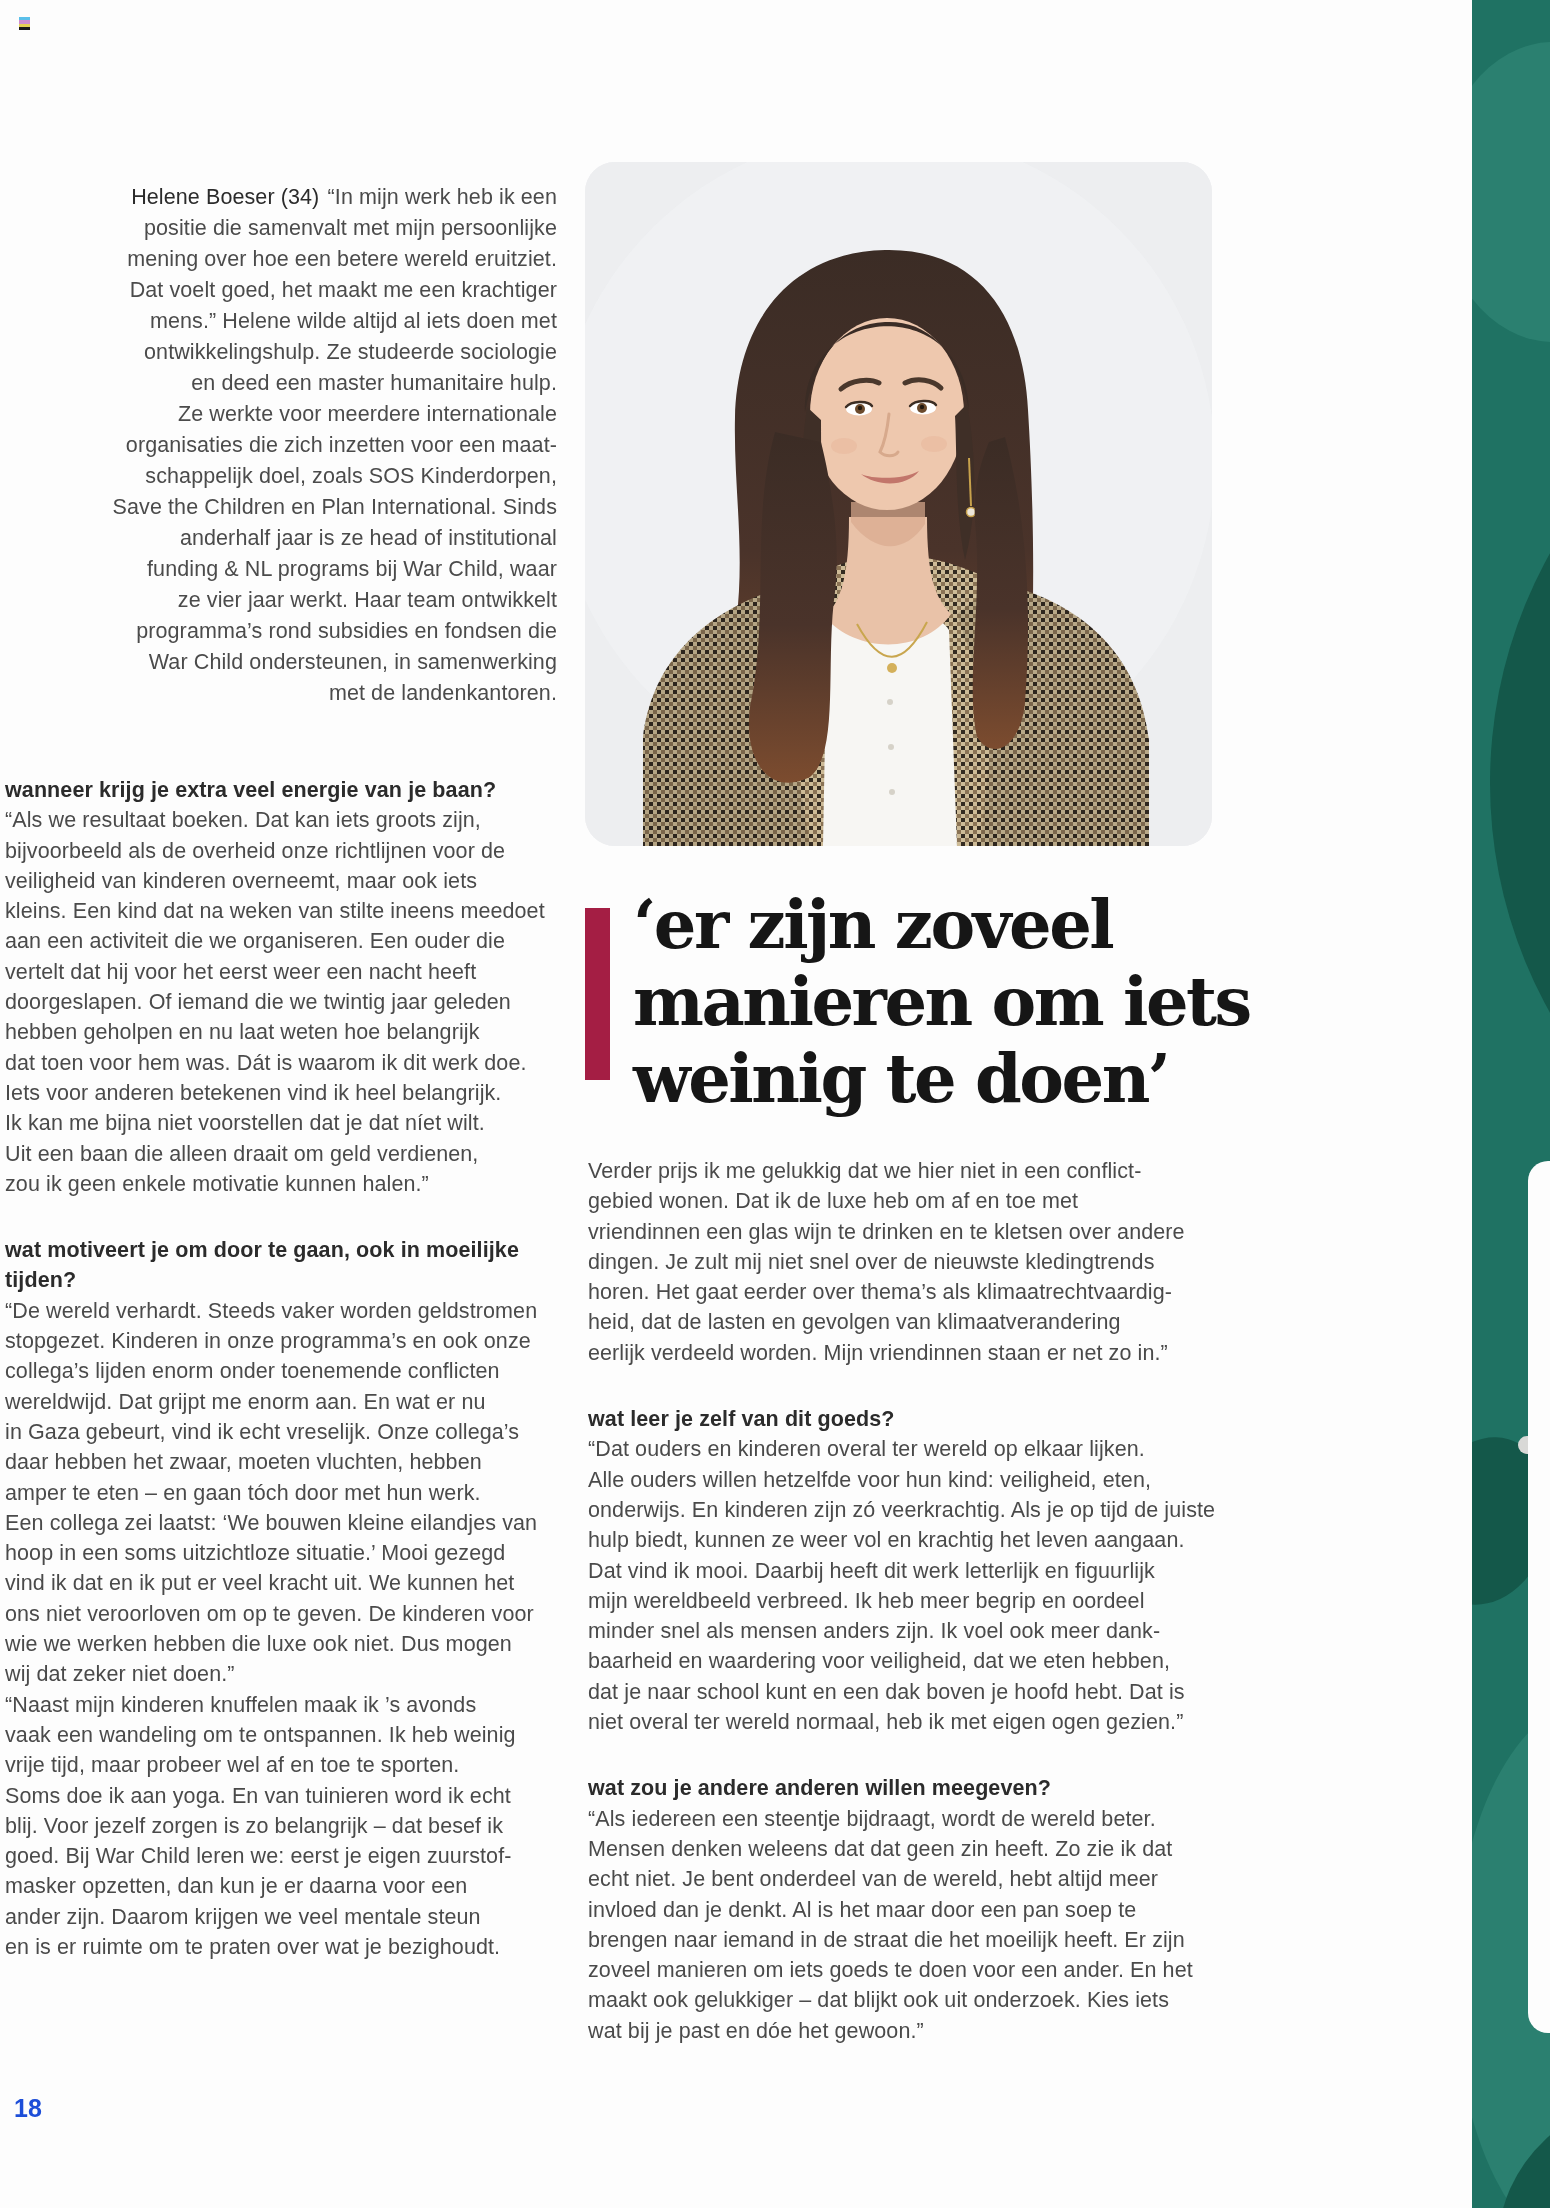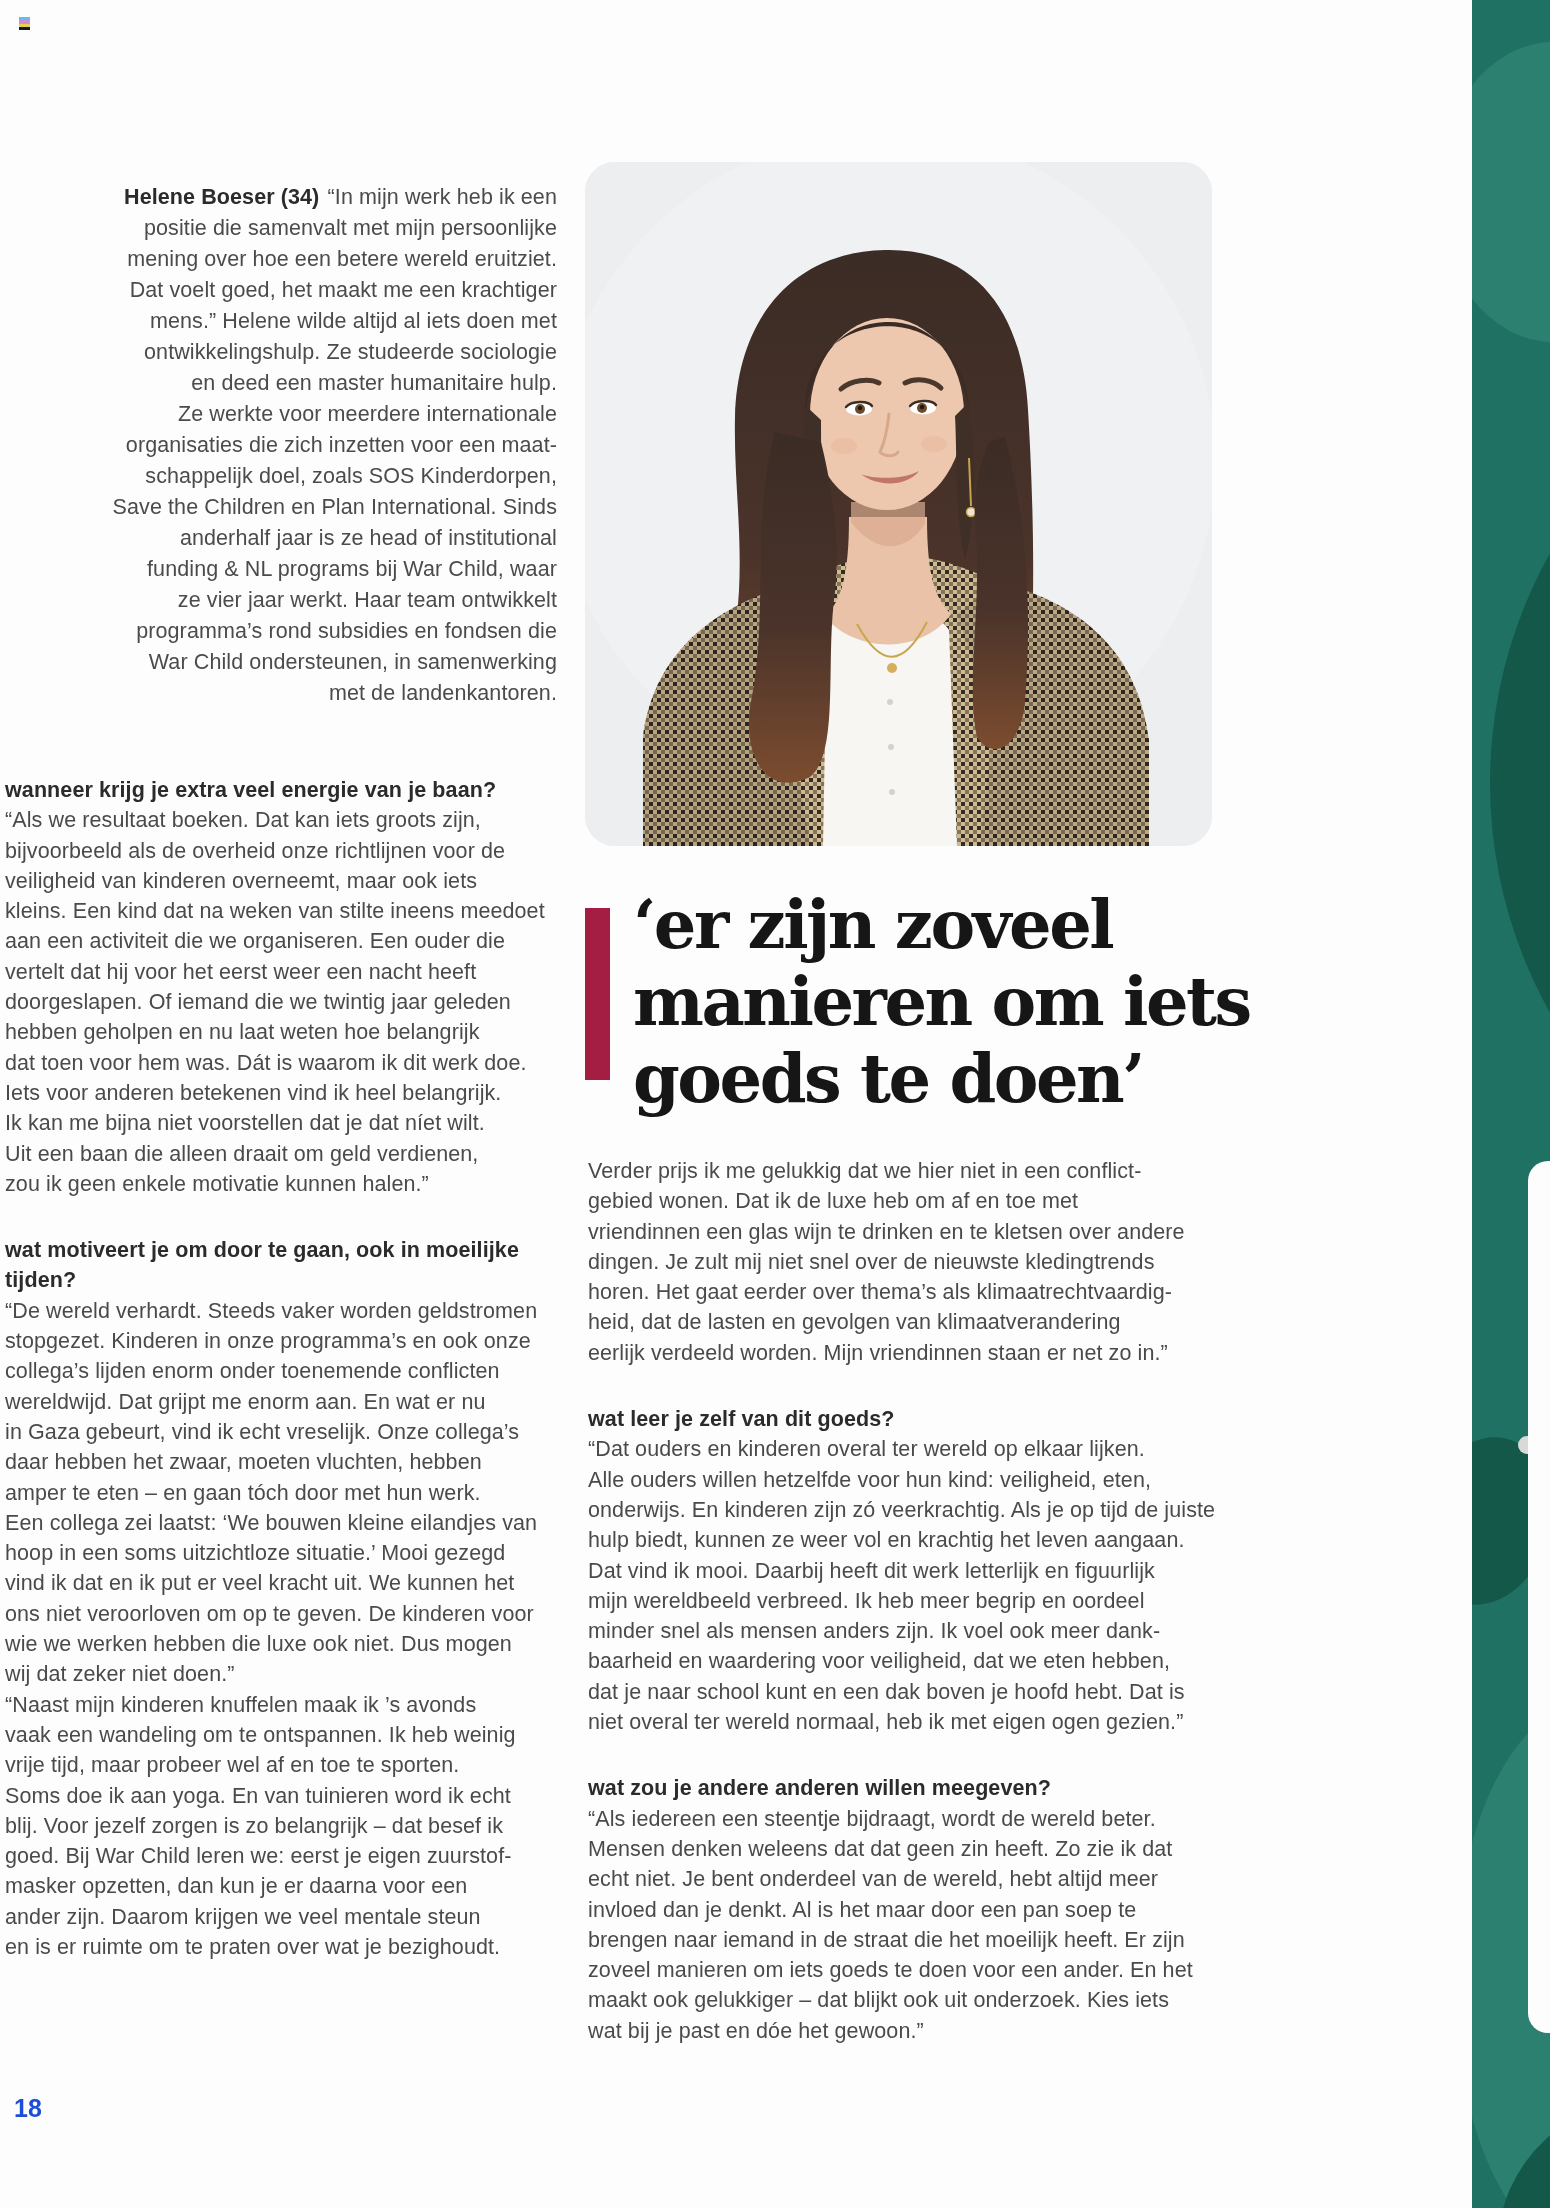--- a/index.html
+++ b/index.html
@@ -18,21 +18,21 @@
   .blob-dark-wedge{left:-52px;top:1436px;width:130px;height:170px;background:#14584A;border-radius:36%;transform:rotate(16deg);}
   .blob-light-bottom{left:-18px;top:1700px;width:280px;height:560px;background:#2B8070;}
   .blob-dark-bottom{left:26px;top:2096px;width:320px;height:300px;background:#14584A;}
   .band .notch{position:absolute;left:56px;top:1161px;width:26px;height:872px;background:#fdfdfd;border-radius:20px 0 0 20px;}
   .band .pill{position:absolute;left:46px;top:1436px;width:22px;height:18px;background:#d9d9d7;border-radius:9px;}
   
   .intro{
     position:absolute;left:57px;top:160px;width:500px;text-align:right;
     font-size:21.5px;line-height:31px;color:#4B4B4B;white-space:pre-line;letter-spacing:.1px;
   }
-  .intro strong{color:#2B2B2B;font-weight:bold;margin-right:.38em;margin-top:19px;}
+  .intro strong{color:#2B2B2B;font-weight:normal;margin-right:.38em;margin-top:19px;}
   
   .photo{position:absolute;left:585px;top:162px;width:627px;height:684px;border-radius:30px;overflow:hidden;background:#EDEEF0;}
   .photo svg{display:block;}
   
   .quote-bar{position:absolute;left:585px;top:908px;width:25px;height:172px;background:#A41E44;}
   .pull-quote{
     position:absolute;left:633px;top:886px;width:640px;
     font-family:"DejaVu Serif",serif;font-weight:bold;color:#161616;
     font-size:67px;line-height:77px;letter-spacing:-2.5px;white-space:pre-line;
   }
@@ -142,21 +142,21 @@
       <circle cx="307" cy="506" r="5" fill="#d4b05a"></circle>
 
       <path d="M190,270 C165,360 185,450 165,545 C158,600 185,635 225,615 C255,590 240,500 250,430 C256,380 246,320 236,280 Z" fill="url(#hairGrad)"></path>
       <path d="M420,275 C440,350 448,440 440,540 C436,585 408,600 392,575 C380,520 398,440 390,360 C388,320 398,295 404,280 Z" fill="url(#hairGrad)"></path>
     </svg>
   </div>
 
   <div class="quote-bar"></div>
   <div class="pull-quote">‘er zijn zoveel
 manieren om iets
-goeds te doen’</div>
+weinig te doen’</div>
 
   <div class="col col-left">
     <h3>wanneer krijg je extra veel energie van je baan?</h3>
     <p>“Als we resultaat boeken. Dat kan iets groots zijn,
 bijvoorbeeld als de overheid onze richtlijnen voor de
 veiligheid van kinderen overneemt, maar ook iets
 kleins. Een kind dat na weken van stilte ineens meedoet
 aan een activiteit die we organiseren. Een ouder die
 vertelt dat hij voor het eerst weer een nacht heeft
 doorgeslapen. Of iemand die we twintig jaar geleden

